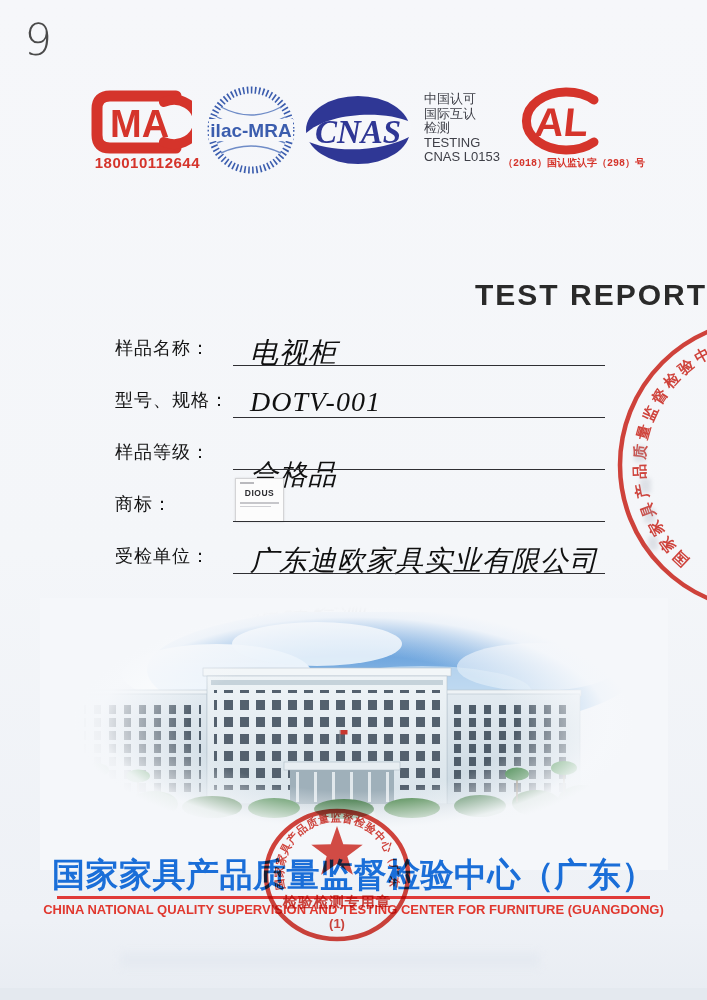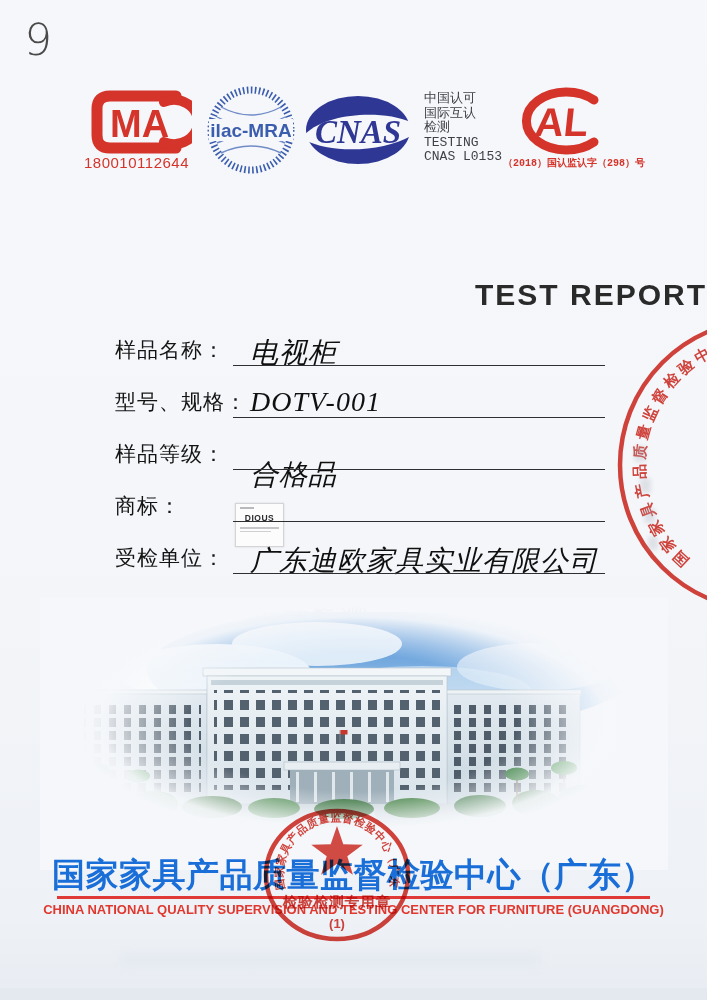--- a/index.html
+++ b/index.html
@@ -8,31 +8,31 @@
     background:linear-gradient(180deg,#f6f7fa 0%,#f4f6f9 55%,#eef1f6 92%,#e8ecf2 100%);
     font-family:"Liberation Serif", serif;color:#1f1f1f;
   }
   .abs{position:absolute;}
   
   .hand9{left:24px;top:14px;font-family:"DejaVu Sans",sans-serif;font-size:44px;font-weight:300;color:#4a4a4a;transform:rotate(3deg);}
   
   .report-no{right:38px;top:28px;font-size:24px;color:#15151a;letter-spacing:.5px;}
   .report-no .gap{display:inline-block;width:16px;}
   
-  .cma-num{left:84px;top:154px;width:116px;text-align:left;color:#d5342b;font-family:"Liberation Sans",sans-serif;font-weight:400;font-size:15px;letter-spacing:.5px;}
-  .accred{left:424px;top:92px;font-family:Liberation Mono, monospace;font-size:13px;line-height:14.5px;color:#3f4048;}
+  .cma-num{left:84px;top:154px;width:116px;text-align:right;color:#d5342b;font-family:"Liberation Sans",sans-serif;font-weight:700;font-size:15px;letter-spacing:.5px;}
+  .accred{left:424px;top:92px;font-family:Liberation Sans, sans-serif;font-size:13px;line-height:14.5px;color:#3f4048;}
   .cal-cap{left:494px;top:156px;width:160px;text-align:center;color:#d5342b;font-family:Liberation Mono, monospace;font-weight:700;font-size:10px;}
   
   .title-zh{left:0;top:188px;width:100%;text-align:center;font-size:63px;font-weight:700;color:#222;letter-spacing:10px;}
   .title-en{left:0;top:278px;width:100%;text-align:right;font-family:"Liberation Sans",sans-serif;font-size:30px;font-weight:700;color:#2a2a2a;letter-spacing:2px;}
   
-  .frow .flabel{position:absolute;left:115px;font-size:21px;color:#141414;letter-spacing:1px;}
+  .frow .flabel{position:absolute;left:115px;font-size:18px;color:#141414;letter-spacing:1px;}
   .frow .fvalue{position:absolute;left:250px;font-size:28px;color:#101010;letter-spacing:1px;font-style:italic;}
   .frow .fline{position:absolute;left:233px;width:372px;height:0;border-bottom:1.6px solid #2f2f33;}
-  .tm-box{position:absolute;left:235px;width:47px;height:42px;background:#fcfcfc;border:1px solid #d4d4d6;box-shadow:0 0 2px rgba(0,0,0,.12);overflow:hidden;margin-top:25px;}
+  .tm-box{position:absolute;left:235px;width:47px;height:42px;background:#fcfcfc;border:1px solid #d4d4d6;box-shadow:0 0 2px rgba(0,0,0,.12);overflow:hidden;}
   .tm-box .tm-l1{margin:3px 4px 0 4px;height:2px;background:#b9b9bd;width:14px;}
   .tm-brand{margin-top:4px;text-align:center;font-family:"Liberation Sans",sans-serif;font-weight:900;font-size:8.5px;letter-spacing:.5px;color:#2c2c30;}
   .tm-box .tm-l2{margin:4px 4px 0 4px;height:1.5px;background:#c6c6ca;}
   .tm-box .tm-l3{margin:2px 12px 0 4px;height:1.5px;background:#cfcfd3;}
   
   .photo{left:62px;top:612px;width:582px;height:242px;}
   .vignette{left:40px;top:598px;width:628px;height:272px;
     background:radial-gradient(ellipse 52% 50% at 50% 46%, rgba(246,248,251,0) 50%, rgba(246,248,251,.55) 66%, rgba(246,248,251,.95) 78%, #f5f7fa 86%);}
   
   .org-zh{left:0;top:853px;width:100%;text-align:center;font-family:"Liberation Sans",sans-serif;font-weight:700;font-size:33px;color:#1a6ed8;letter-spacing:0.5px;}

